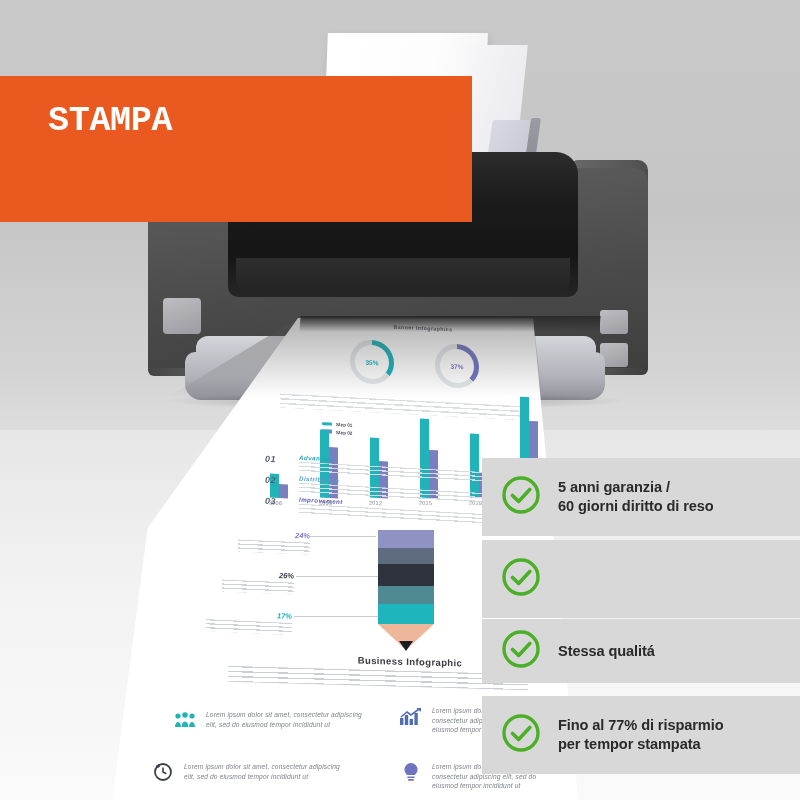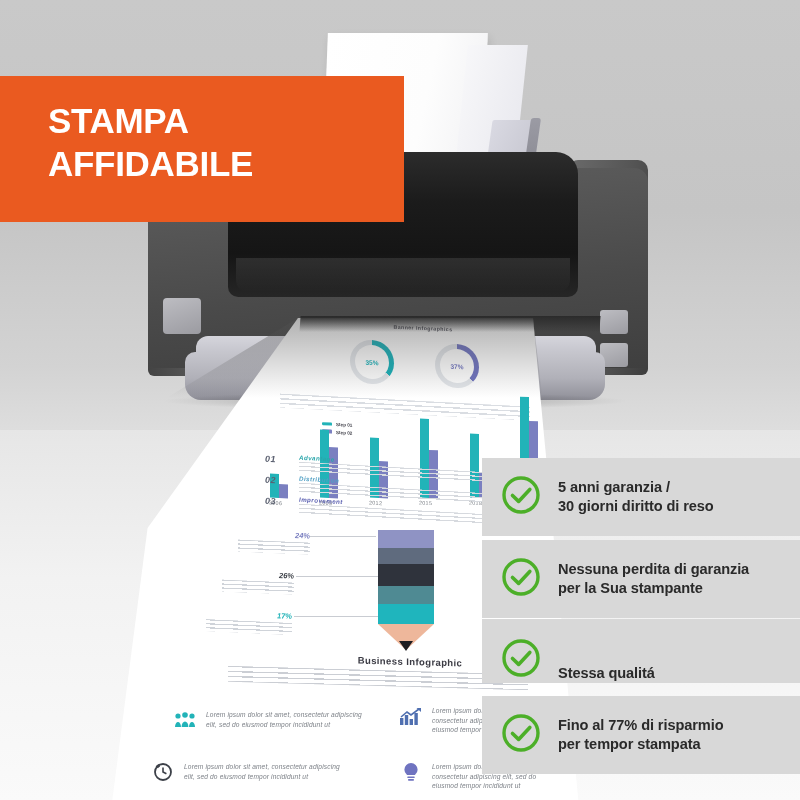--- a/index.html
+++ b/index.html
@@ -214,22 +214,23 @@
     display:flex;align-items:center;
   }
   .fbox-ico{margin-left:18px;margin-right:16px;flex:none;}
   .fbox-txt{
     font-size:14.6px;font-weight:bold;color:#2a2a2a;line-height:1.28;
     letter-spacing:-.1px;
   }
 
   
   .banner{
-    position:absolute;left:0;top:76px;width:404px;height:146px;
+    position:absolute;left:0;top:76px;width:472px;height:146px;
     background:#ea5a20;
+    font-family:Liberation Mono, monospace;
   }
   .banner-txt{
     position:absolute;left:48px;top:24px;
     font-size:35px;font-weight:bold;color:#ffffff;
     line-height:1.22;letter-spacing:-.3px;
   }
 </style>
 </head>
 <body>
 
@@ -424,38 +425,34 @@
 
   <div class="fbox" id="fbox0" style="top:458px;height:78px;">
     <span class="fbox-ico">
       <svg width="42" height="42" viewBox="0 0 42 42">
         <circle cx="21" cy="21" r="17" fill="none" stroke="#4caf28" stroke-width="3.4"></circle>
         <path d="M12.5 21.5 L18.6 27.4 L29.8 15.4" fill="none" stroke="#4caf28" stroke-width="3.6" stroke-linecap="round" stroke-linejoin="round"></path>
       </svg>
     </span>
     <span class="fbox-txt">
       <span>5 anni garanzia /</span><br>
-      <span>30 giorni diritto di reso</span>
+      <span>60 giorni diritto di reso</span>
     </span>
   </div>
 
   <div class="fbox" style="top:540px;height:78px;">
     <span class="fbox-ico">
       <svg width="42" height="42" viewBox="0 0 42 42">
         <circle cx="21" cy="21" r="17" fill="none" stroke="#4caf28" stroke-width="3.4"></circle>
         <path d="M12.5 21.5 L18.6 27.4 L29.8 15.4" fill="none" stroke="#4caf28" stroke-width="3.6" stroke-linecap="round" stroke-linejoin="round"></path>
       </svg>
     </span>
-    <span class="fbox-txt">
-      <span>Nessuna perdita di garanzia</span><br>
-      <span>per la Sua stampante</span>
-    </span>
-  </div>
-
-  <div class="fbox" style="top:619px;height:64px;align-items:flex-end;">
+  </div>
+
+  <div class="fbox" style="top:619px;height:64px;">
     <span class="fbox-ico">
       <svg width="42" height="42" viewBox="0 0 42 42">
         <circle cx="21" cy="21" r="17" fill="none" stroke="#4caf28" stroke-width="3.4"></circle>
         <path d="M12.5 21.5 L18.6 27.4 L29.8 15.4" fill="none" stroke="#4caf28" stroke-width="3.6" stroke-linecap="round" stroke-linejoin="round"></path>
       </svg>
     </span>
     <span class="fbox-txt">Stessa qualitá</span>
   </div>
 
   <div class="fbox" style="top:696px;height:78px;">
@@ -467,17 +464,16 @@
     </span>
     <span class="fbox-txt">
       <span>Fino al 77% di risparmio</span><br>
       <span>per tempor stampata</span>
     </span>
   </div>
 
   <div class="banner">
     <div class="banner-txt">
       <span>STAMPA</span><br>
-      <span>AFFIDABILE</span>
     </div>
   </div>
 
 </div>
 
 </body></html>

